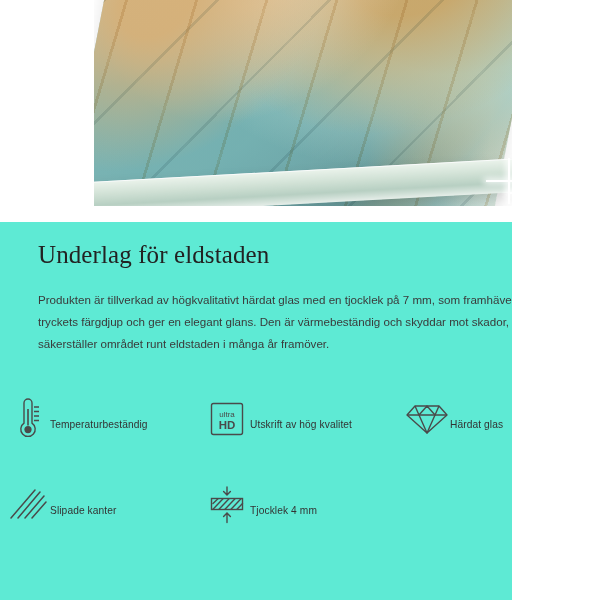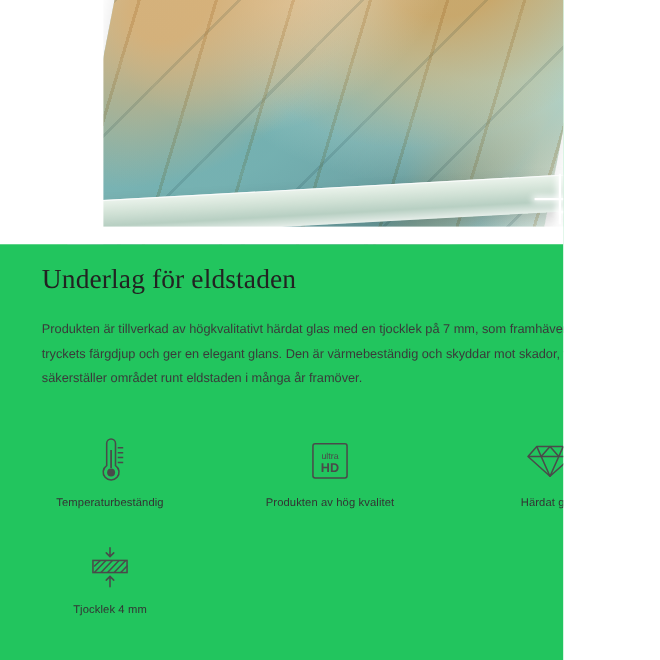--- a/index.html
+++ b/index.html
@@ -9,21 +9,21 @@
     width: 600px;
     height: 600px;
     background: #ffffff;
     font-family: "Liberation Sans", sans-serif;
   }
   .page {
     position: relative;
     width: 512px;
     height: 600px;
     overflow: hidden;
-    background: #22c55e;
+    background: #5eead4;
   }
 
   
   .hero {
     position: absolute;
     left: 0;
     top: 0;
     width: 600px;
     height: 222px;
     overflow: hidden;
@@ -144,21 +144,20 @@
     position: absolute;
     left: 0;
     top: 390px;
     width: 600px;
     display: grid;
     grid-template-columns: repeat(3, 1fr);
     row-gap: 18px;
   }
   .feature {
     display: flex;
-    flex-direction: column;
     align-items: center;
     justify-content: flex-start;
     padding: 6px 4px;
   }
   .feature-icon {
     width: 46px;
     height: 46px;
     display: flex;
     align-items: center;
     justify-content: center;
@@ -211,36 +210,47 @@
     </div>
 
     <div class="feature">
       <div class="feature-icon">
         <svg width="42" height="42" viewBox="0 0 42 42">
           <rect x="5.5" y="5.5" width="31" height="31" rx="2" fill="none" stroke="#4a4a4a" stroke-width="1.4"></rect>
           <text x="21" y="19" text-anchor="middle" font-family="Liberation Sans, sans-serif" font-size="8" fill="#4a4a4a">ultra</text>
           <text x="21" y="31" text-anchor="middle" font-family="Liberation Sans, sans-serif" font-size="11.5" font-weight="bold" fill="#4a4a4a">HD</text>
         </svg>
       </div>
-      <div class="feature-label">Produkten av hög kvalitet</div>
+      <div class="feature-label">Utskrift av hög kvalitet</div>
     </div>
 
 
     <div class="feature">
       <div class="feature-icon">
         <svg width="44" height="38" viewBox="0 0 44 38" fill="none" stroke="#4a4a4a" stroke-width="1.4" stroke-linejoin="round">
           <path d="M10 6h24l8 9-20 18L2 15l8-9z"></path>
           <path d="M2 15h40"></path>
           <path d="M10 6l4 9 8-9 8 9 4-9"></path>
           <path d="M14 15l8 18 8-18"></path>
         </svg>
       </div>
       <div class="feature-label">Härdat glas</div>
     </div>
 
+    <div class="feature">
+      <div class="feature-icon">
+        <svg width="42" height="40" viewBox="0 0 42 40" fill="none" stroke="#4a4a4a" stroke-width="1.5" stroke-linecap="round">
+          <path d="M5 33L29 5"></path>
+          <path d="M12 33L34 7"></path>
+          <path d="M19 33L38 11"></path>
+          <path d="M26 33L40 17"></path>
+        </svg>
+      </div>
+      <div class="feature-label">Slipade kanter</div>
+    </div>
 
     <div class="feature">
       <div class="feature-icon">
         <svg width="42" height="42" viewBox="0 0 42 42" fill="none" stroke="#4a4a4a" stroke-width="1.4" stroke-linecap="round">
           <path d="M21 3v7.5M17.6 7.6L21 11l3.4-3.4"></path>
           <rect x="5.5" y="14.5" width="31" height="11" fill="none"></rect>
           <path d="M7 25.2L17 14.8M13 25.2L23 14.8M19 25.2L29 14.8M25 25.2L35 14.8M31 25.2L36.5 19.5M7 19.5L12 14.8"></path>
           <path d="M21 38.5V31M17.6 32.4L21 29l3.4 3.4"></path>
         </svg>
       </div>

